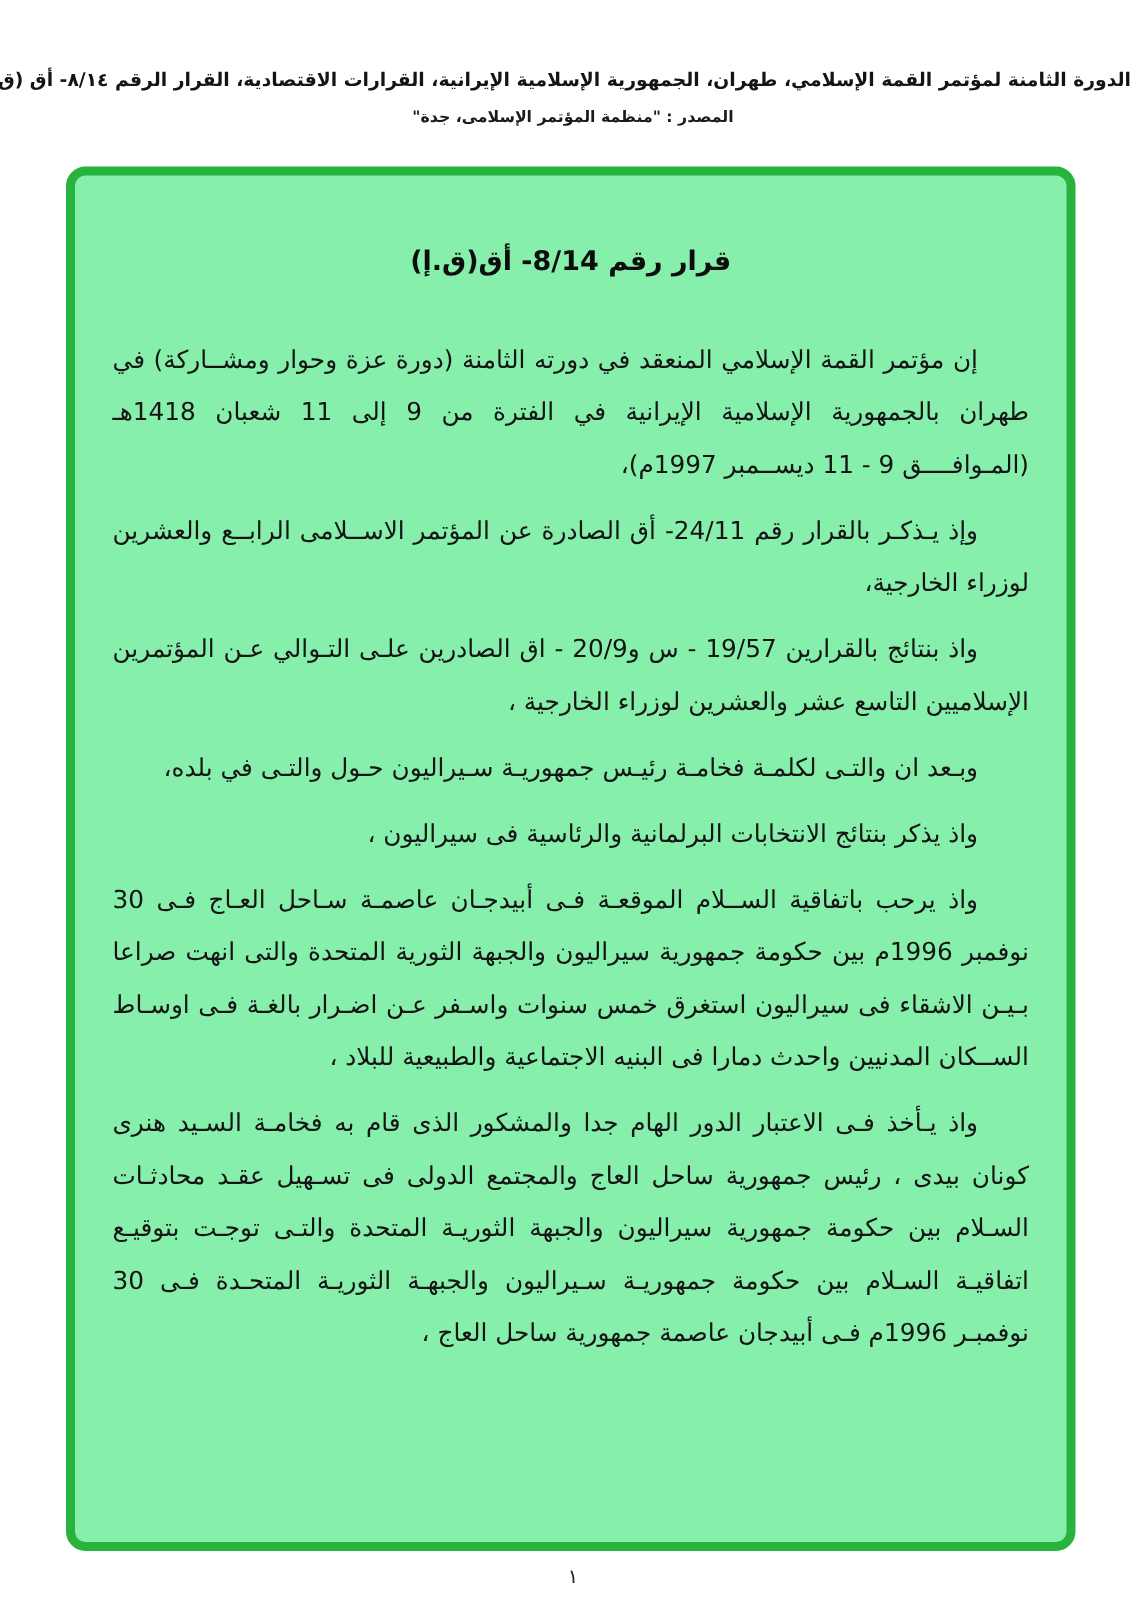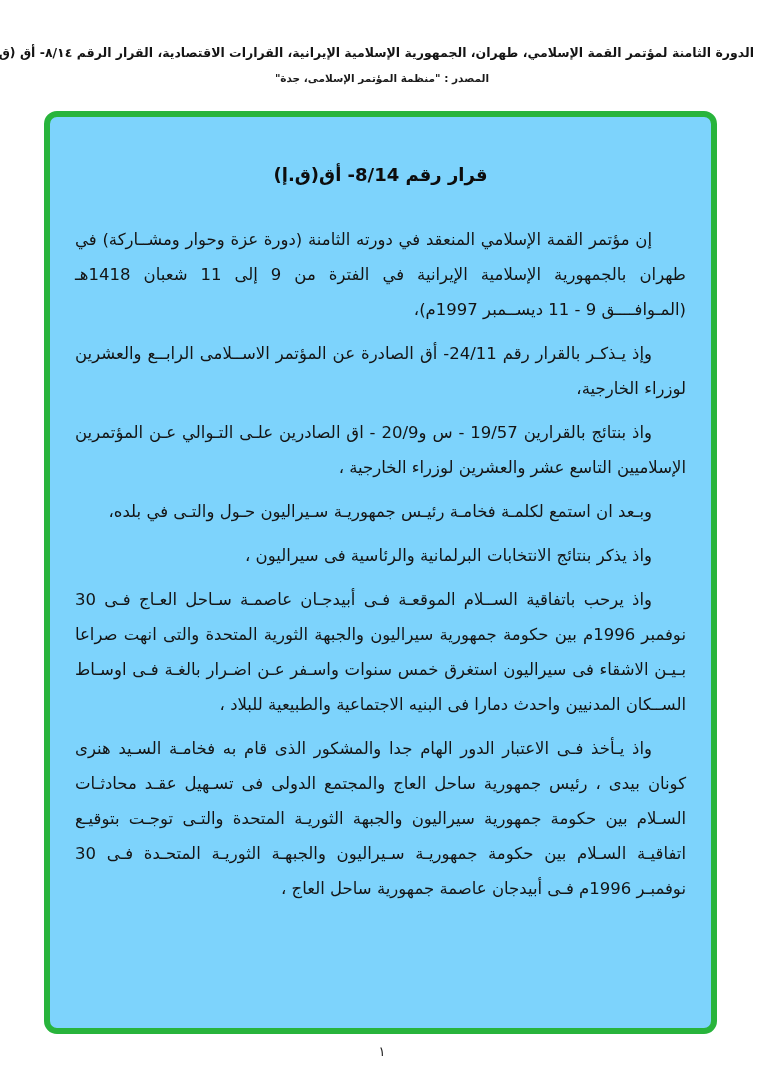--- a/index.html
+++ b/index.html
@@ -20,21 +20,21 @@
   }
   .hdr2 {
     position: absolute; top: 72px; left: 14px; right: 14px;
     text-align: center; font-weight: bold; font-size: 10.5px; color: #1a1a1a;
   }
 
   .frame {
     position: absolute; top: 111px; left: 44px;
     width: 673px; height: 923px;
     border: 6px solid #28b43c; border-radius: 13px;
-    background: #7dd3fc;
+    background: #86efac;
   }
 
   .title { margin-top: 38px; text-align: center; font-weight: bold; font-size: 18px; line-height: 39px; color: #0d0d0d; }
 
   .content {
     margin: 28px 25px 16px 25px;
     font-size: 16.5px; line-height: 35px;
     text-align: justify; color: #141414;
   }
   .content p { margin: 0 0 9px 0; text-indent: 34px; }
@@ -57,21 +57,21 @@
   <div class="frame">
 
     <div class="title">
       <div>قرار رقم 8/14- أق(ق.إ)</div>
     </div>
 
     <div class="content">
       <p><span class="lead"></span><span>إن مؤتمر القمة الإسلامي المنعقد في دورته الثامنة (دورة عزة  وحوار  ومشــاركة) في طهران بالجمهورية الإسلامية الإيرانية في الفترة من  9 إلى 11 شعبان 1418هـ (المـوافــــق 9 - 11 ديســمبر 1997م)،</span></p>
       <p><span class="lead">وإذ يـذكـر</span><span> بالقرار رقم 24/11- أق الصادرة عن المؤتمر الاســلامى الرابــع والعشرين لوزراء الخارجية،</span></p>
       <p><span class="lead">واذ بنتائج</span><span> بالقرارين 19/57 - س و20/9 - اق الصادرين علـى التـوالي عـن المؤتمرين الإسلاميين التاسع عشر والعشرين لوزراء الخارجية ،</span></p>
-      <p><span class="lead">وبـعد ان استمع</span><span> لكلمـة فخامـة رئيـس جمهوريـة سـيراليون حـول والتـى في بلده،</span></p>
+      <p><span class="lead">وبـعد ان والتـى</span><span> لكلمـة فخامـة رئيـس جمهوريـة سـيراليون حـول والتـى في بلده،</span></p>
       <p><span class="lead">واذ يذكر</span><span> بنتائج الانتخابات البرلمانية والرئاسية فى سيراليون ،</span></p>
       <p><span class="lead">واذ يرحب</span><span> باتفاقية الســلام الموقعـة فـى أبيدجـان عاصمـة سـاحل العـاج فـى 30 نوفمبر 1996م بين حكومة جمهورية سيراليون والجبهة الثورية المتحدة والتى انهت صراعا بـيـن الاشقاء فى سيراليون استغرق خمس سنوات  واسـفر عـن اضـرار بالغـة فـى اوسـاط الســكان المدنيين واحدث دمارا فى البنيه الاجتماعية والطبيعية للبلاد ،</span></p>
       <p><span class="lead">واذ يـأخذ فـى الاعتبار</span><span> الدور الهام جدا والمشكور الذى قام به فخامـة السـيد هنرى كونان بيدى ، رئيس جمهورية ساحل العاج والمجتمع الدولى فى تسـهيل عقـد محادثـات السـلام بين حكومة جمهورية سيراليون والجبهة الثوريـة المتحدة والتـى توجـت بتوقيـع اتفاقيـة السـلام بين حكومة جمهوريـة سـيراليون والجبهـة الثوريـة المتحـدة فـى 30 نوفمبـر 1996م فـى أبيدجان عاصمة جمهورية ساحل العاج ،</span></p>
     </div>
 
   </div>
 
   <div class="pnum">١</div>
 
 </div>

